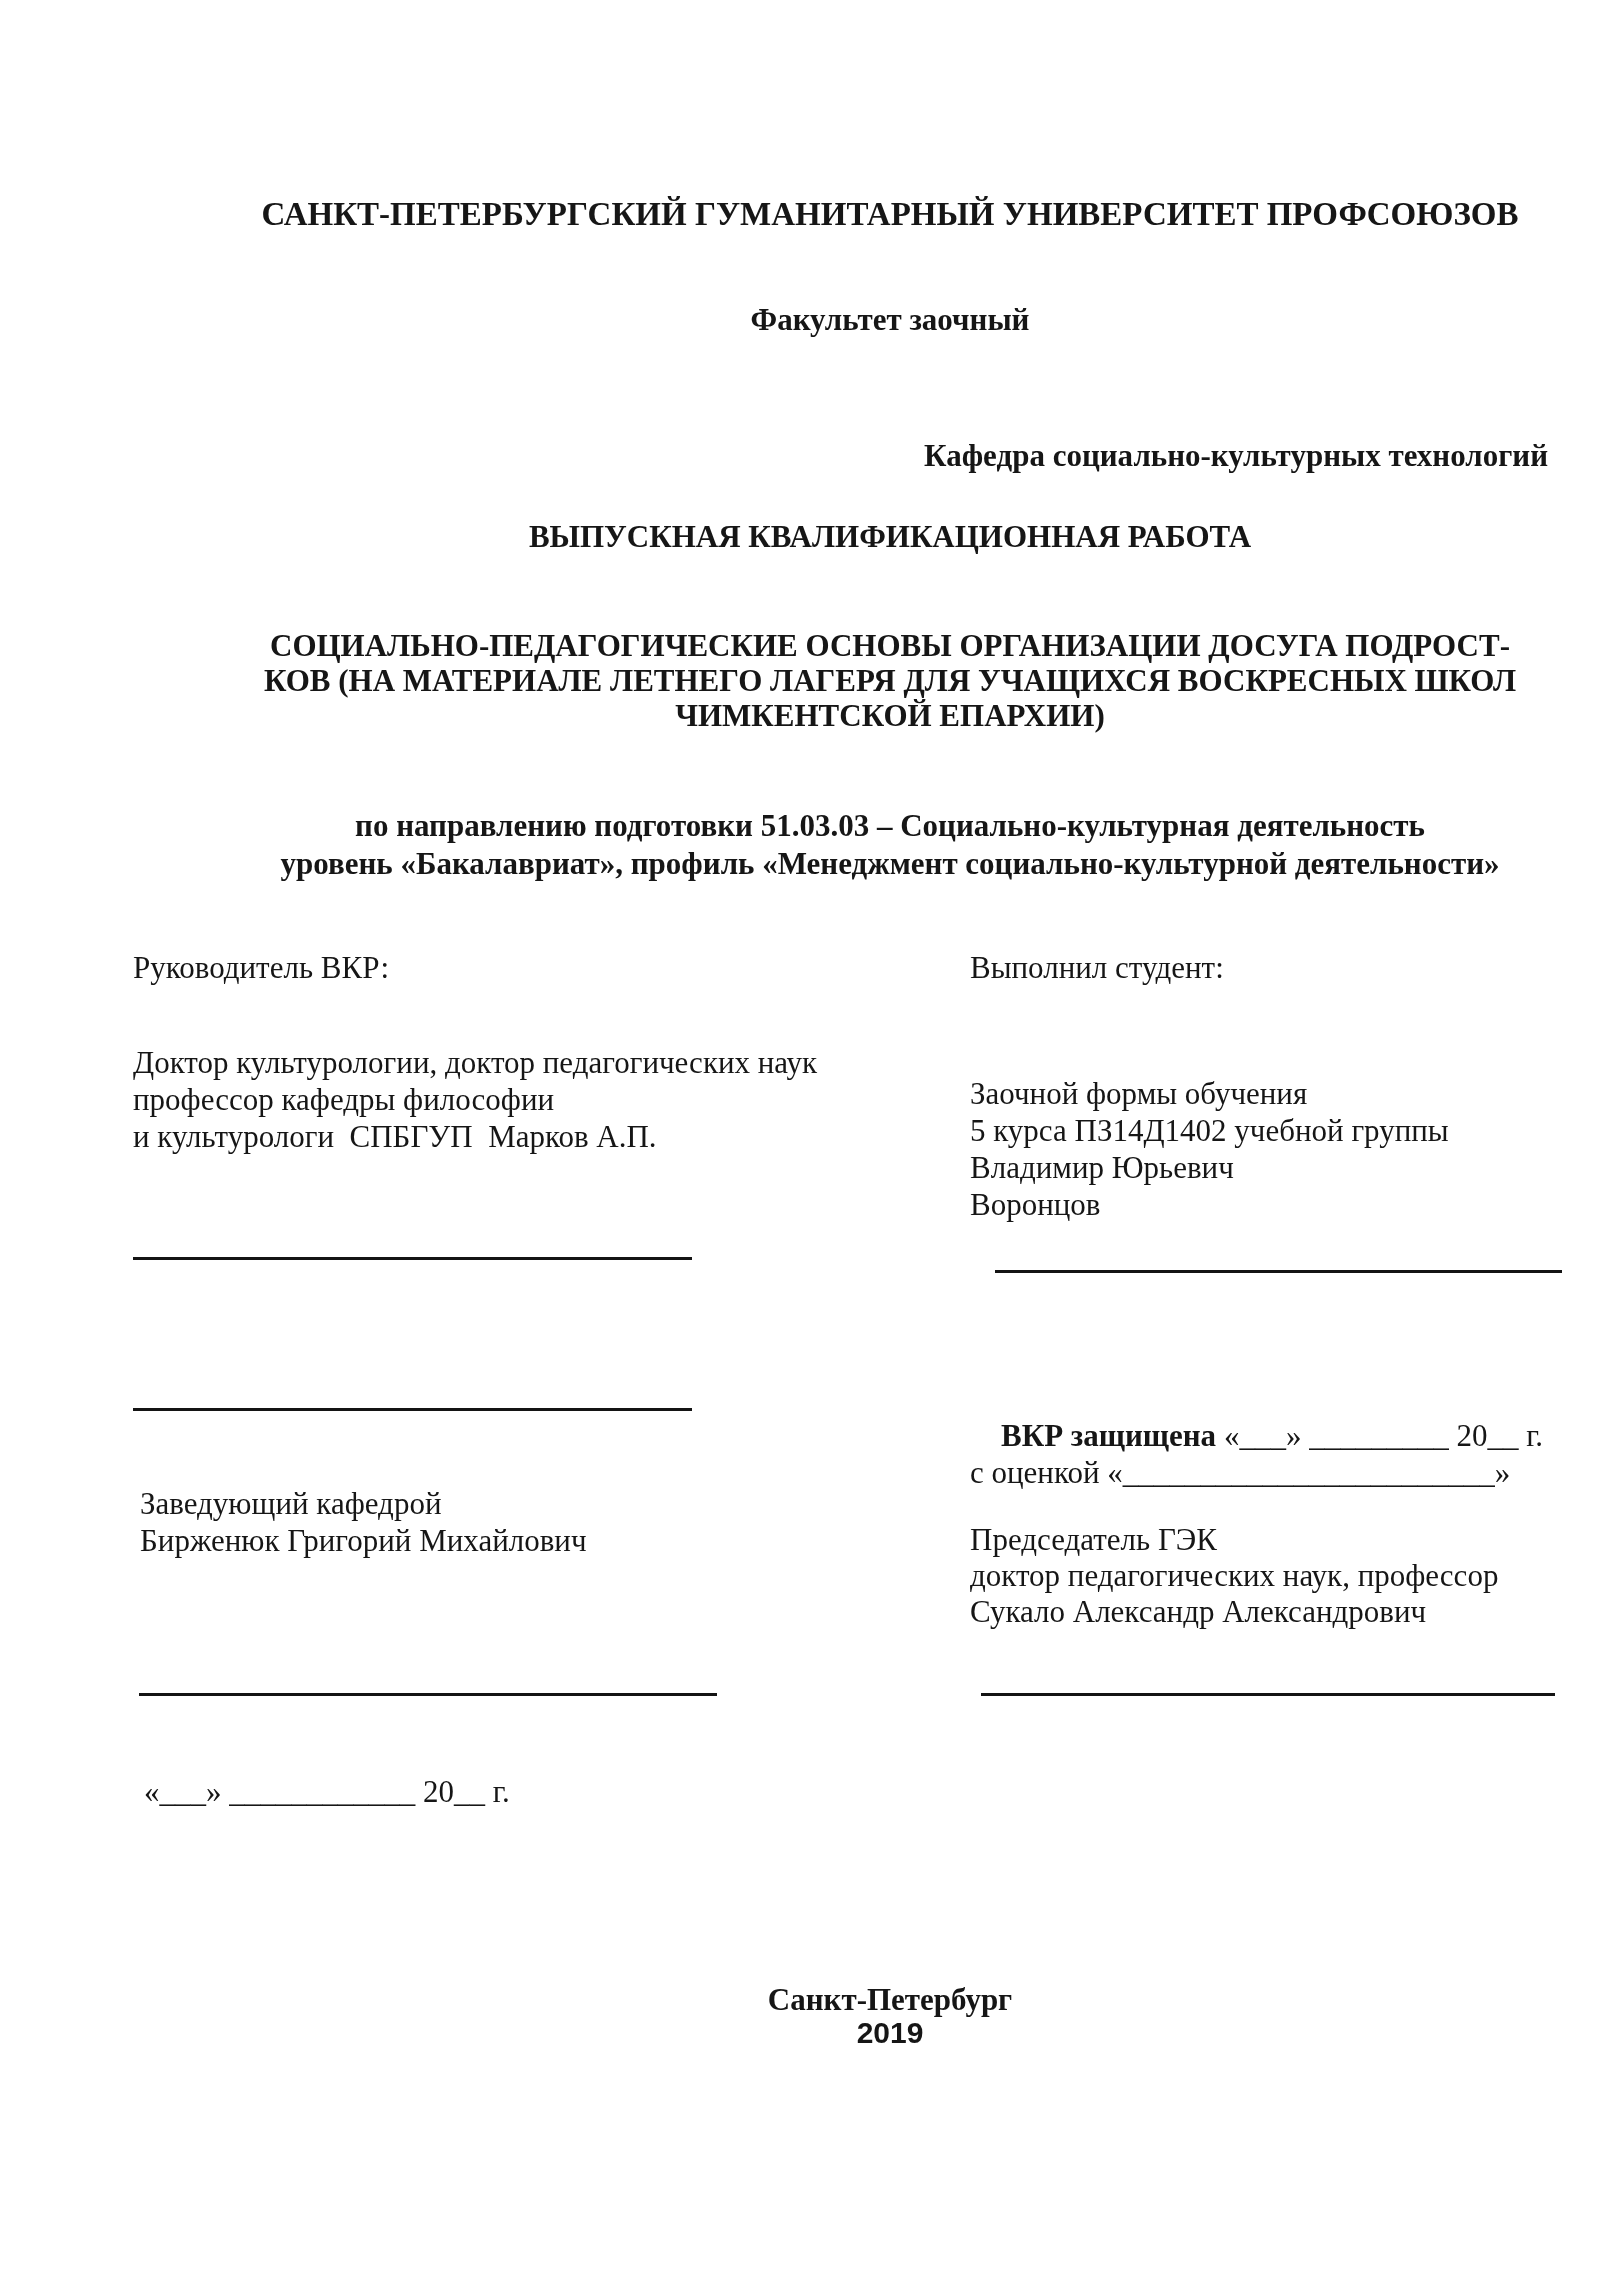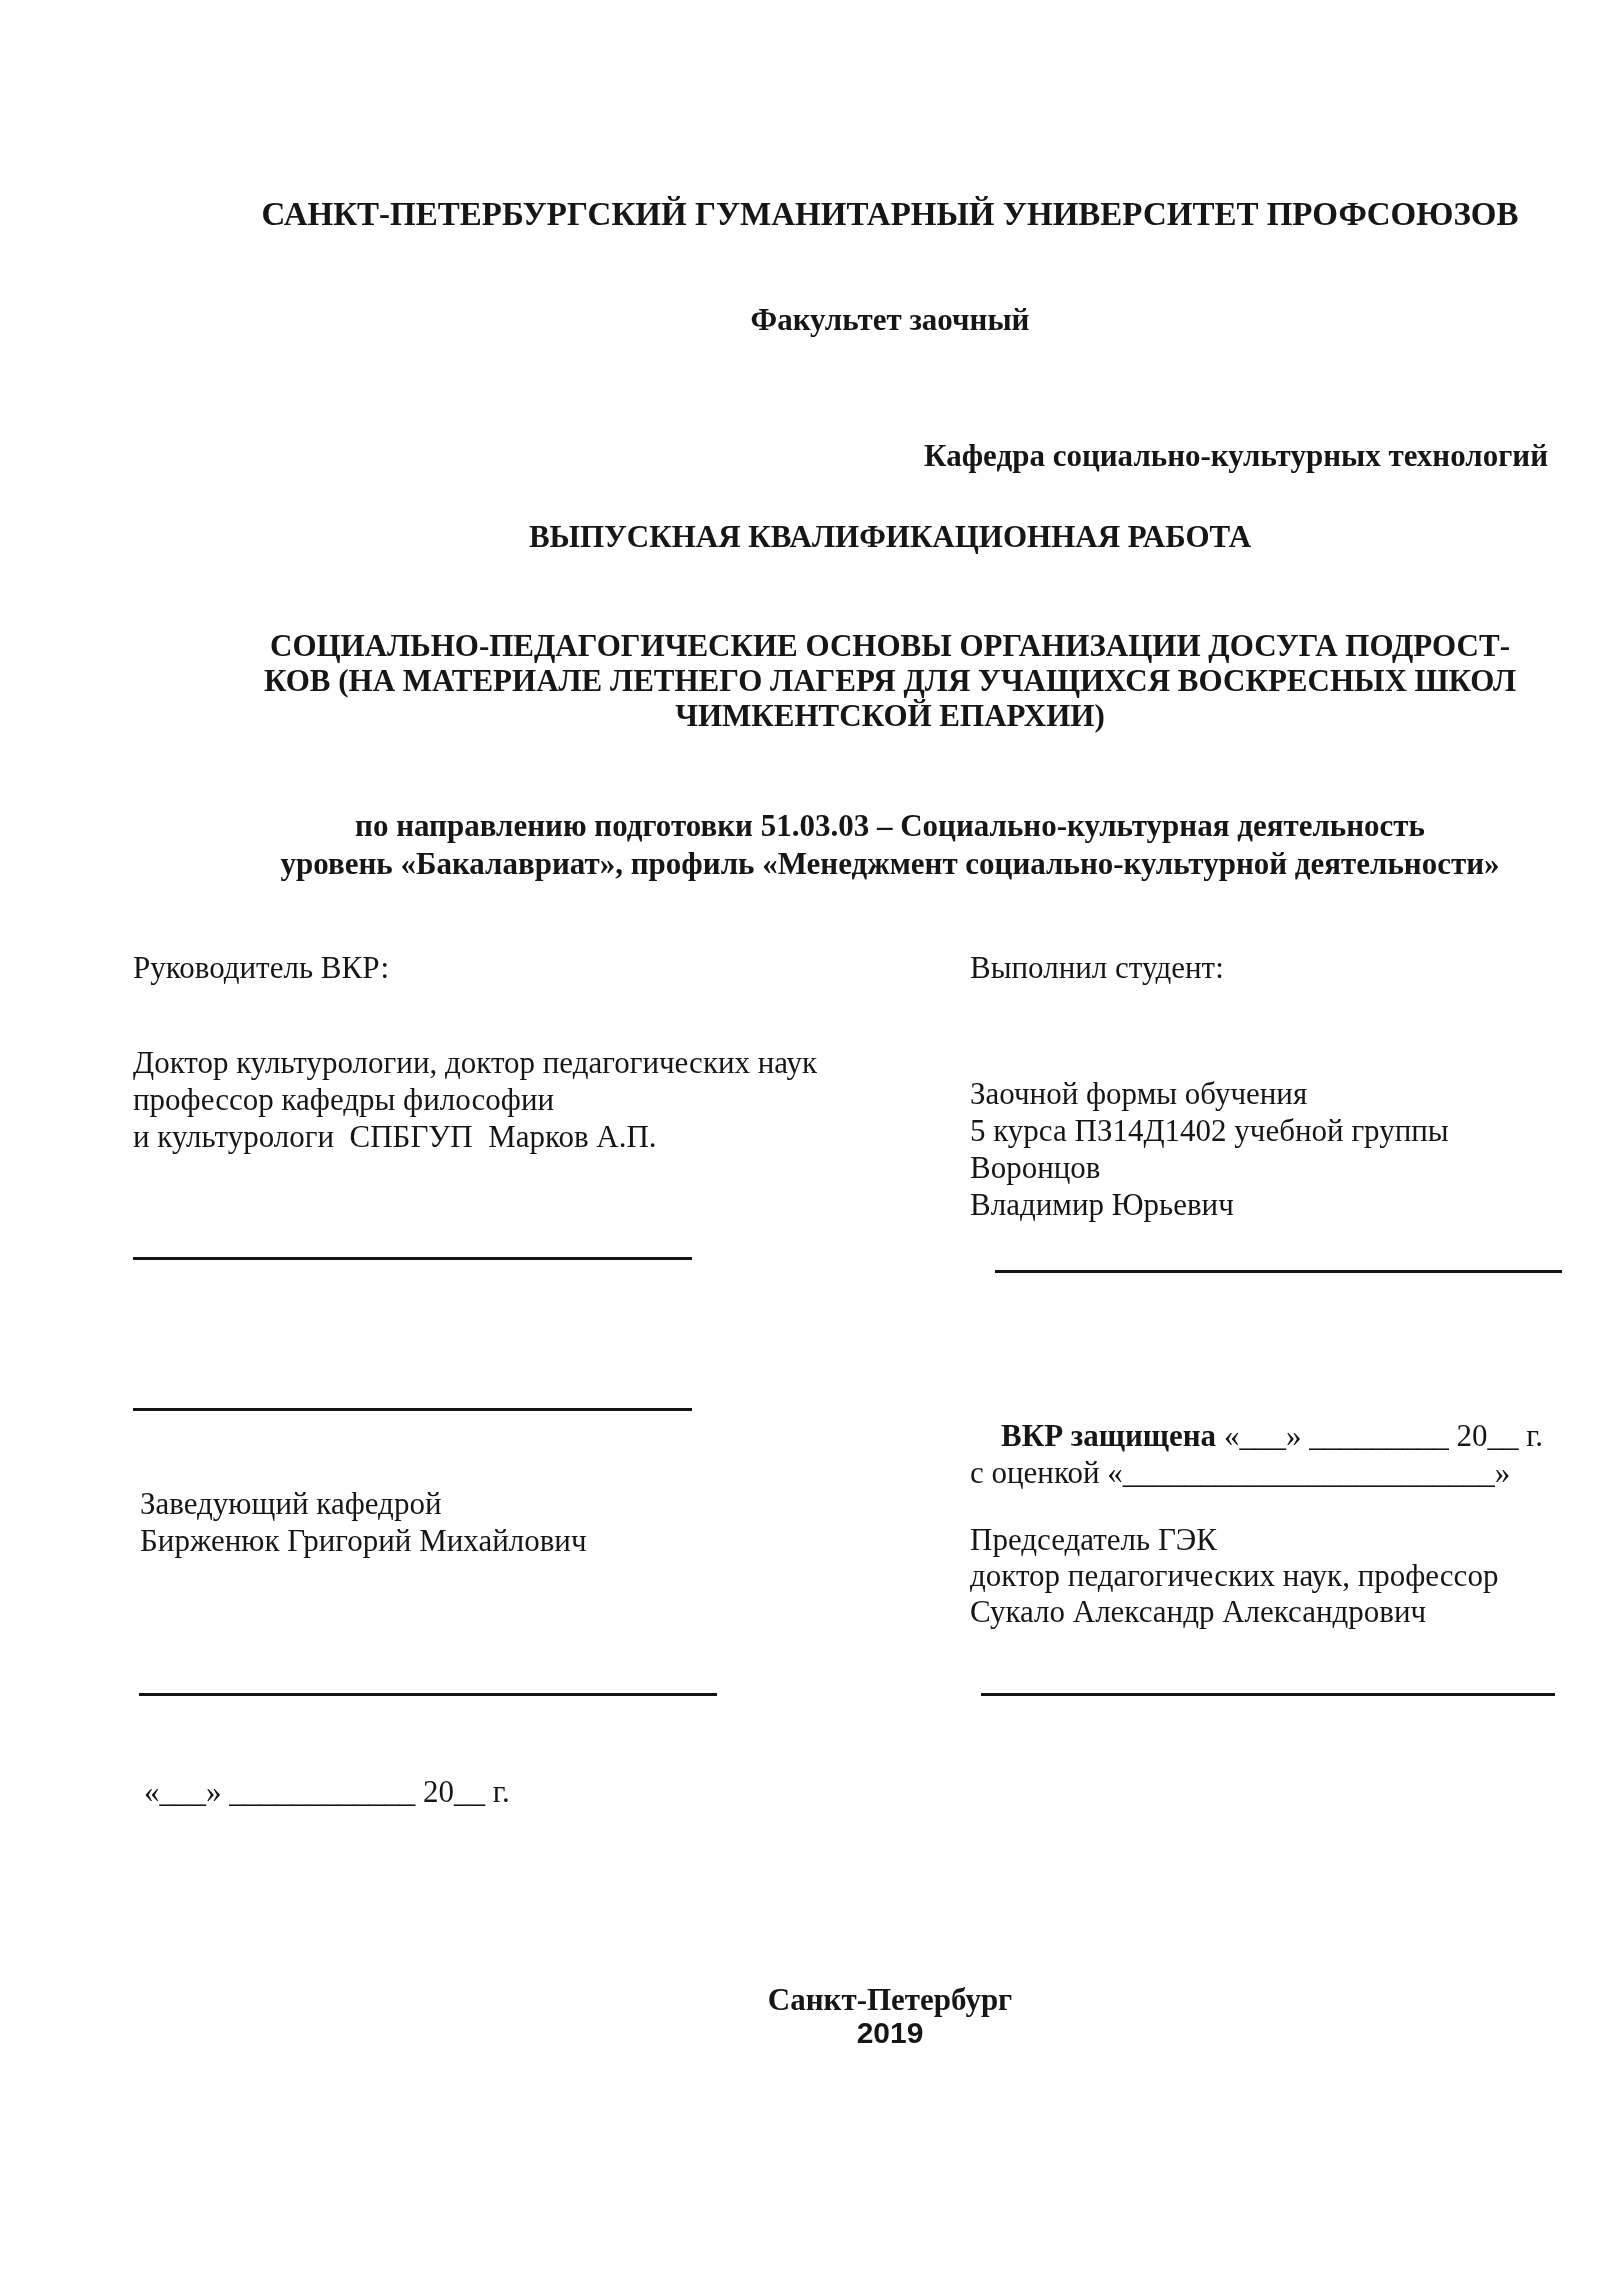--- a/index.html
+++ b/index.html
@@ -57,22 +57,22 @@
 
   <div class="abs fs40 lh47" style="top:1044px;left:133px;">
     <div class="line">Доктор культурологии, доктор педагогических наук</div>
     <div class="line">профессор кафедры философии</div>
     <div class="line">и культурологи  СПБГУП  Марков А.П.</div>
   </div>
 
   <div class="abs fs40 lh47" style="top:1075px;left:970px;">
     <div class="line">Заочной формы обучения</div>
     <div class="line">5 курса ПЗ14Д1402 учебной группы</div>
+    <div class="line">Владимир Юрьевич</div>
     <div class="line">Воронцов</div>
-    <div class="line">Владимир Юрьевич</div>
   </div>
 
   <div class="rule" style="top:1257px;left:133px;width:559px;"></div>
   <div class="rule" style="top:1270px;left:995px;width:567px;"></div>
 
   <div class="rule" style="top:1408px;left:133px;width:559px;"></div>
 
   <div class="abs fs40 lh48 line" style="top:1379px;left:970px;">
     <span class="bold line">ВКР защищена</span><span class="line"> «___» _________ 20__ г.</span>
   </div>

